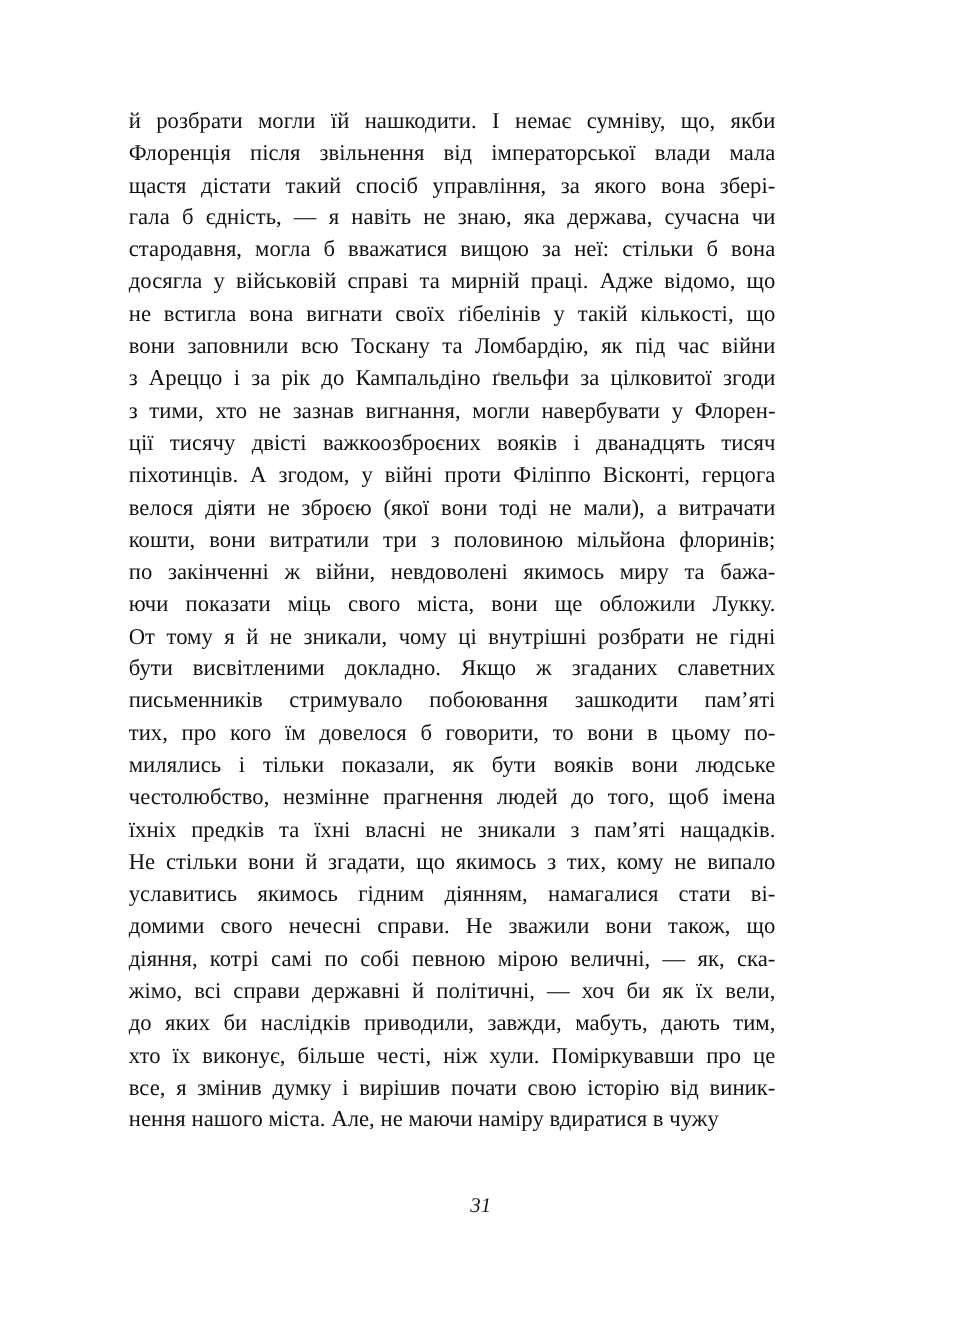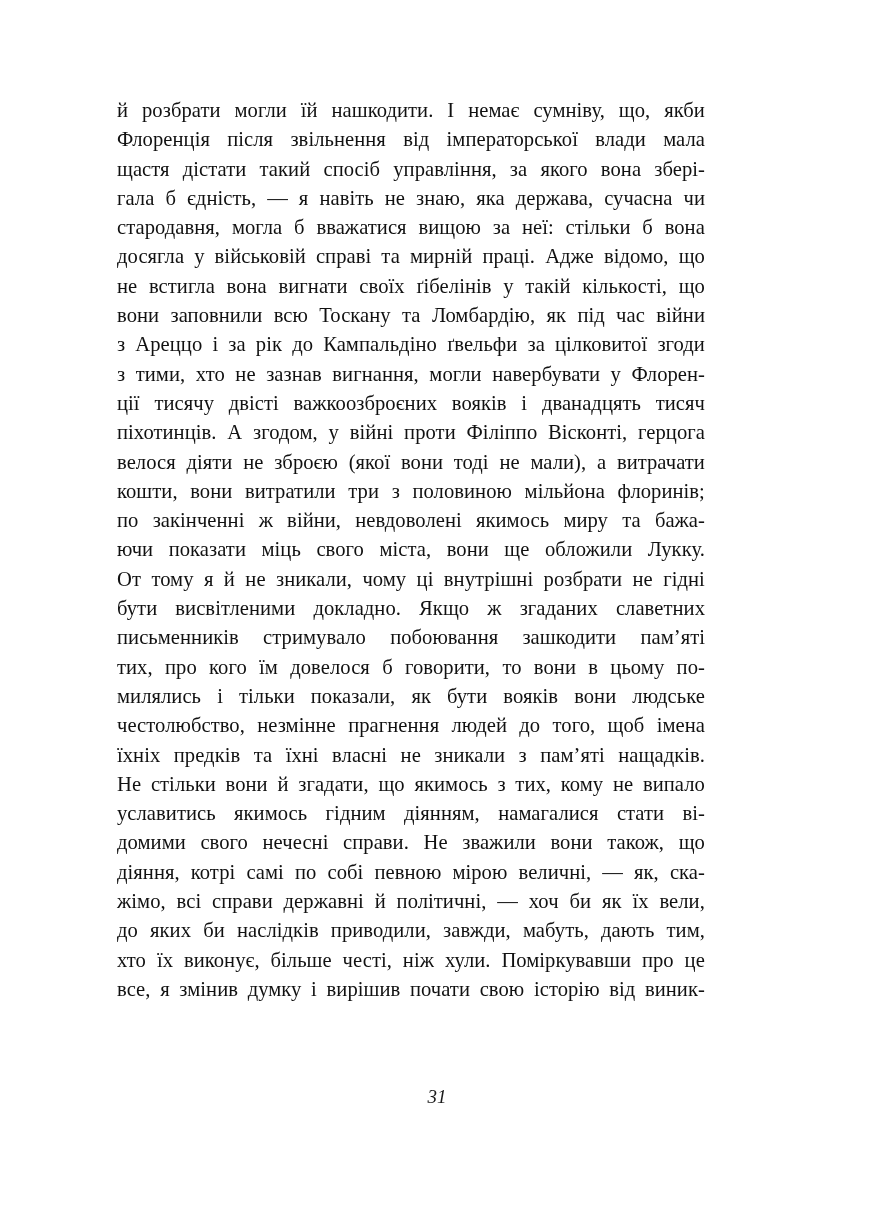--- a/index.html
+++ b/index.html
@@ -87,17 +87,18 @@
       <div class="line just"><span class="w">честолюбство,</span><span class="w">незмінне</span><span class="w">прагнення</span><span class="w">людей</span><span class="w">до</span><span class="w">того,</span><span class="w">щоб</span><span class="w">імена</span></div>
       <div class="line just"><span class="w">їхніх</span><span class="w">предків</span><span class="w">та</span><span class="w">їхні</span><span class="w">власні</span><span class="w">не</span><span class="w">зникали</span><span class="w">з</span><span class="w">пам’яті</span><span class="w">нащадків.</span></div>
       <div class="line just"><span class="w">Не</span><span class="w">стільки</span><span class="w">вони</span><span class="w">й</span><span class="w">згадати,</span><span class="w">що</span><span class="w">якимось</span><span class="w">з</span><span class="w">тих,</span><span class="w">кому</span><span class="w">не</span><span class="w">випало</span></div>
       <div class="line just"><span class="w">уславитись</span><span class="w">якимось</span><span class="w">гідним</span><span class="w">діянням,</span><span class="w">намагалися</span><span class="w">стати</span><span class="w">ві-</span></div>
       <div class="line just"><span class="w">домими</span><span class="w">свого</span><span class="w">нечесні</span><span class="w">справи.</span><span class="w">Не</span><span class="w">зважили</span><span class="w">вони</span><span class="w">також,</span><span class="w">що</span></div>
       <div class="line just"><span class="w">діяння,</span><span class="w">котрі</span><span class="w">самі</span><span class="w">по</span><span class="w">собі</span><span class="w">певною</span><span class="w">мірою</span><span class="w">величні,</span><span class="w">—</span><span class="w">як,</span><span class="w">ска-</span></div>
       <div class="line just"><span class="w">жімо,</span><span class="w">всі</span><span class="w">справи</span><span class="w">державні</span><span class="w">й</span><span class="w">політичні,</span><span class="w">—</span><span class="w">хоч</span><span class="w">би</span><span class="w">як</span><span class="w">їх</span><span class="w">вели,</span></div>
       <div class="line just"><span class="w">до</span><span class="w">яких</span><span class="w">би</span><span class="w">наслідків</span><span class="w">приводили,</span><span class="w">завжди,</span><span class="w">мабуть,</span><span class="w">дають</span><span class="w">тим,</span></div>
       <div class="line just"><span class="w">хто</span><span class="w">їх</span><span class="w">виконує,</span><span class="w">більше</span><span class="w">честі,</span><span class="w">ніж</span><span class="w">хули.</span><span class="w">Поміркувавши</span><span class="w">про</span><span class="w">це</span></div>
       <div class="line just"><span class="w">все,</span><span class="w">я</span><span class="w">змінив</span><span class="w">думку</span><span class="w">і</span><span class="w">вирішив</span><span class="w">почати</span><span class="w">свою</span><span class="w">історію</span><span class="w">від</span><span class="w">виник-</span></div>
+      <div class="line">нення нашого міста. Але, не маючи наміру вдиратися в чужу</div>
     </div>
 
   <div class="folio">31</div>
 
 </div>
 
 </body></html>

